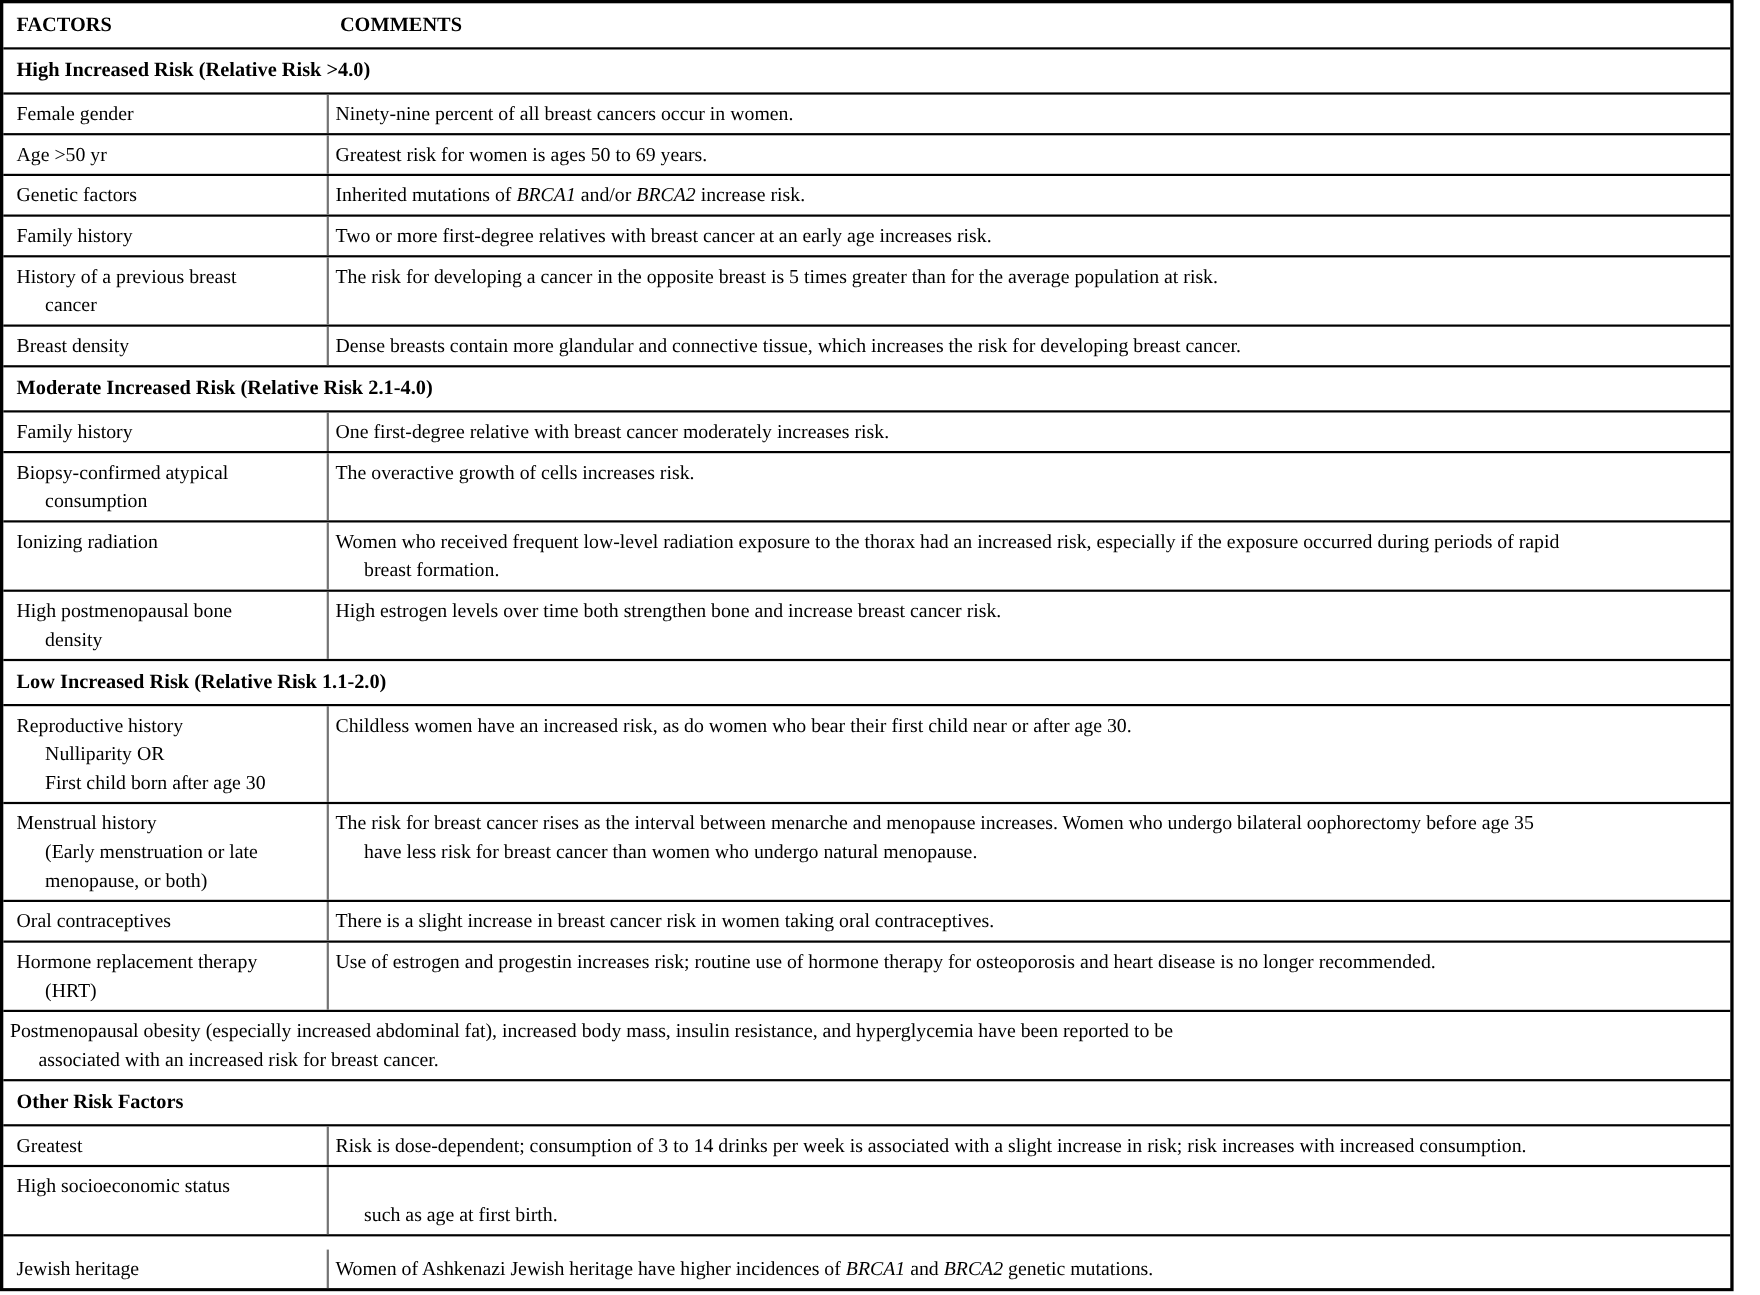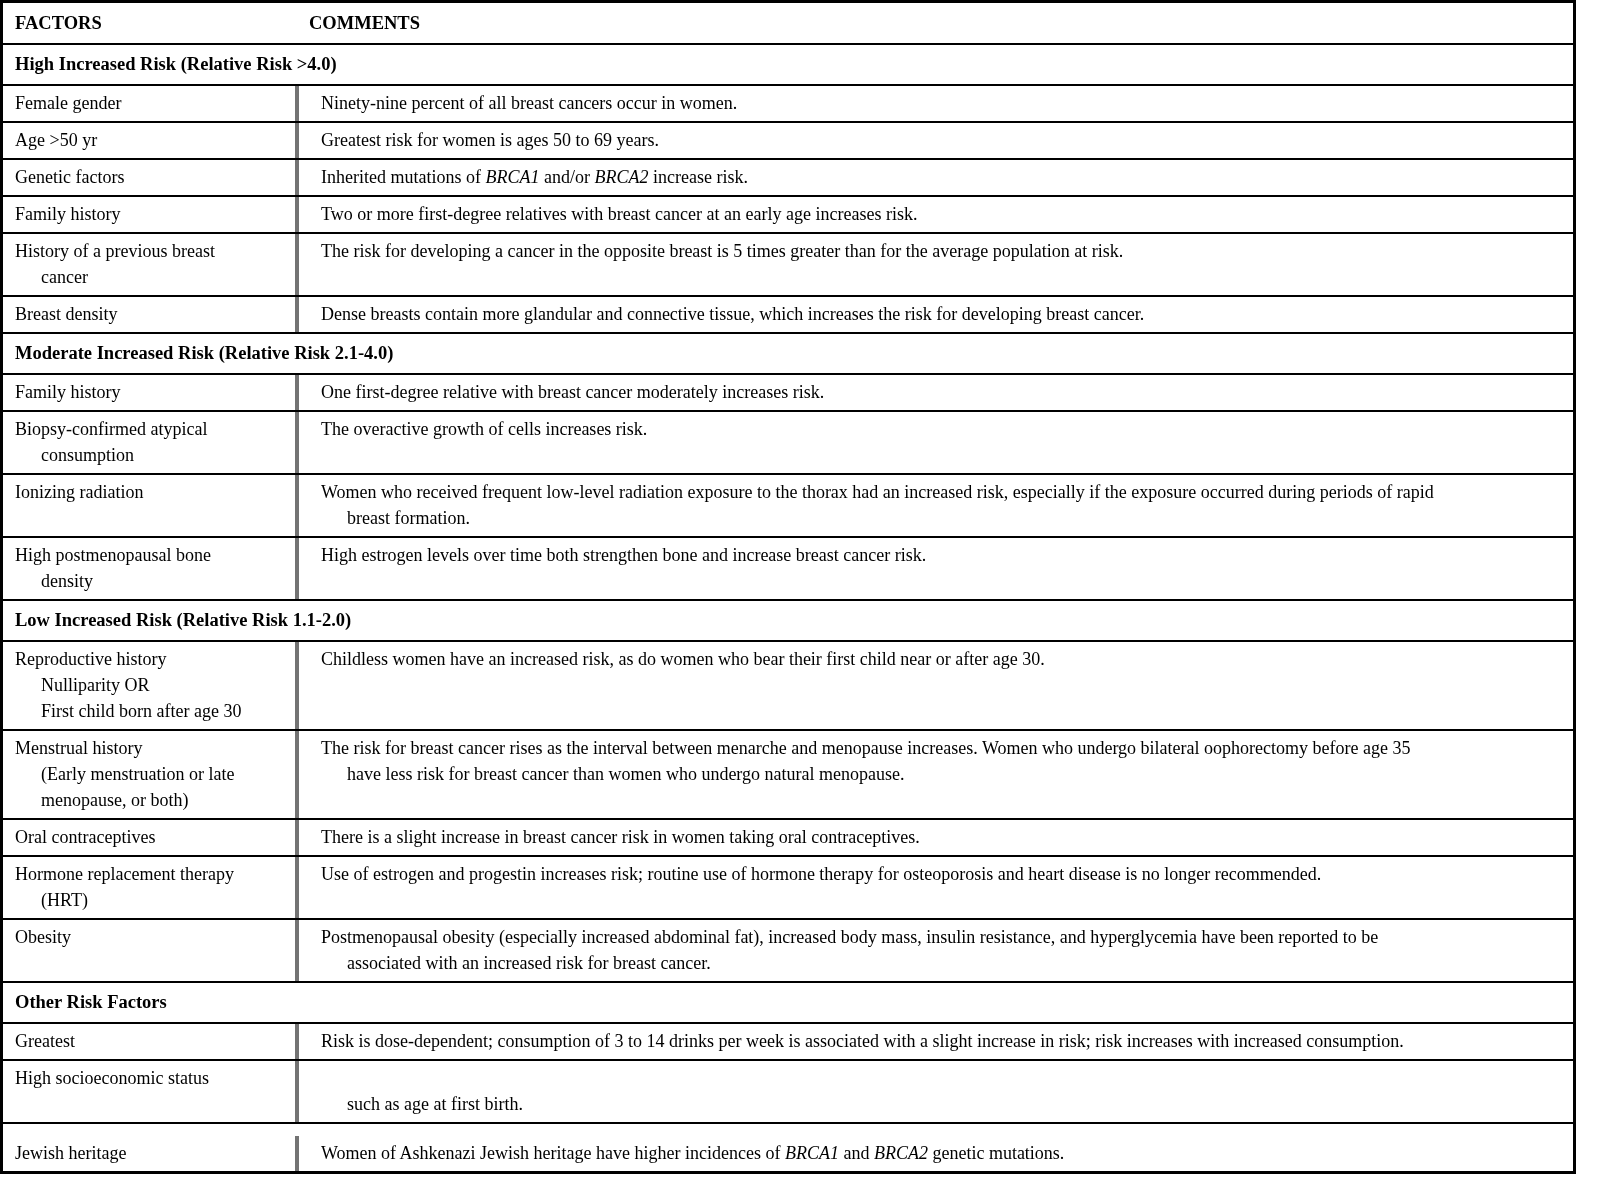--- a/index.html
+++ b/index.html
@@ -52,31 +52,31 @@
     font-weight: bold;
     font-size: 18.5px;
     padding-left: 12px;
     padding-right: 8px;
   }
 
   
   .data-row .factor-cell {
     width: 296px;
     box-sizing: border-box;
-    border-right: 4px solid #737373;
+    border-right: 2px solid #737373;
     padding: 4px 8px 5px 12px;
   }
   .data-row .comment-cell {
     flex: 1;
     box-sizing: border-box;
     padding: 4px 10px 5px 0;
   }
   .factor-line.cont { padding-left: 26px; }
   .comment-text {
-    padding-left: 48px;   
+    padding-left: 32px;   
     text-indent: -26px;   
   }
   .italic { font-style: italic; }
 </style>
 </head>
 <body>
 
 <div class="risk-table">
   <div class="row header-row">
     <div class="cell header-factor">FACTORS</div>
@@ -206,23 +206,20 @@
       <div class="row data-row">
         <div class="cell factor-cell">
           <div class="factor-line">Hormone replacement therapy</div>
           <div class="factor-line cont">(HRT)</div>
         </div>
         <div class="cell comment-cell">
           <div class="comment-text"><span>Use of estrogen and progestin increases risk; routine use of hormone therapy for osteoporosis and heart disease is no longer recommended.</span></div>
         </div>
       </div>
       <div class="row data-row">
-        <div class="cell factor-cell">
-          <div class="factor-line">Obesity</div>
-        </div>
         <div class="cell comment-cell">
           <div class="comment-text"><span>Postmenopausal obesity (especially increased abdominal fat), increased body mass, insulin resistance, and hyperglycemia have been reported to be</span><br><span>associated with an increased risk for breast cancer.</span></div>
         </div>
       </div>
       <div class="row section-row">
         <div class="section-title">Other Risk Factors</div>
       </div>
       <div class="row data-row">
         <div class="cell factor-cell">
           <div class="factor-line">Greatest</div>

